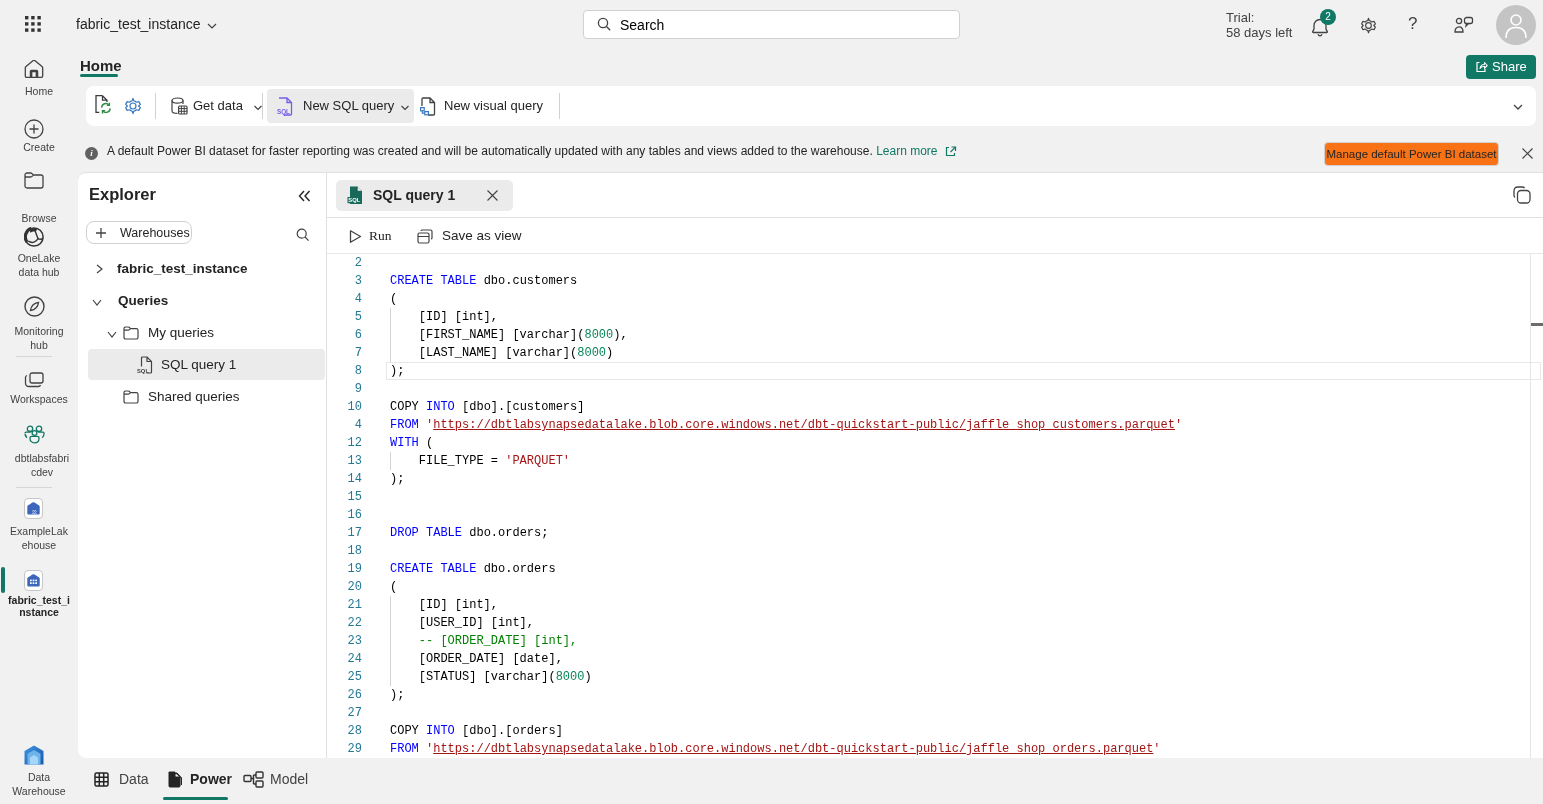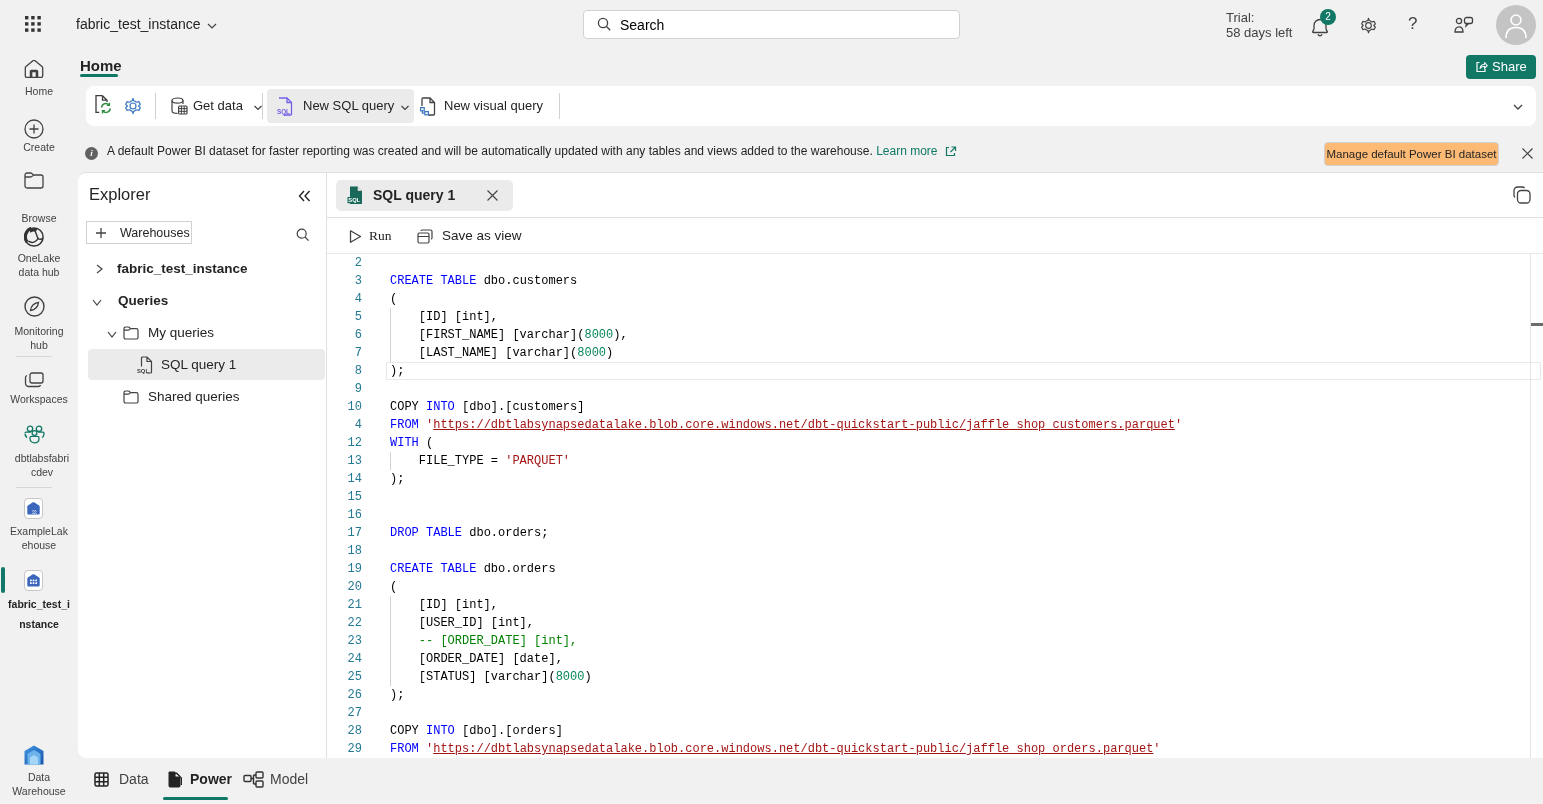--- a/index.html
+++ b/index.html
@@ -132,21 +132,21 @@
     <path d="M5.9 0.3 L0.9 3.4 C0.5 3.6 0.3 4 0.3 4.4 L0.3 11.6 C0.3 12.1 0.7 12.5 1.2 12.5 L11.8 12.5 C12.3 12.5 12.7 12.1 12.7 11.6 L12.7 4.4 C12.7 4 12.5 3.6 12.1 3.4 L7.1 0.3 Z" fill="#3b66bc"></path>
     <g fill="#fff">
           <rect x="3" y="5.6" width="1.7" height="1.7" rx="0.3"></rect>
           <rect x="5.65" y="5.6" width="1.7" height="1.7" rx="0.3"></rect>
           <rect x="8.3" y="5.6" width="1.7" height="1.7" rx="0.3"></rect>
           <rect x="3" y="8.3" width="1.7" height="1.7" rx="0.3"></rect>
           <rect x="5.65" y="8.3" width="1.7" height="1.7" rx="0.3"></rect>
           <rect x="8.3" y="8.3" width="1.7" height="1.7" rx="0.3"></rect>
         </g>
   </svg>
-  <div class="abs" style="left:0;top:546px;width:78px;text-align:center;line-height:20px;font-weight:700;color:#242424;">fabric_test_i<br>nstance</div>
+  <div class="abs" style="left:0;top:546px;width:78px;text-align:center;line-height:12px;font-weight:700;color:#242424;">fabric_test_i<br>nstance</div>
 
   <svg class="abs" style="left:24px;top:697px;" width="20" height="20" viewBox="0 0 20 20">
     <defs>
       <linearGradient id="dwg1" x1="0" y1="0" x2="1" y2="1">
         <stop offset="0" stop-color="#3f95e4"></stop>
             <stop offset="1" stop-color="#1a56a8"></stop>
       </linearGradient>
     </defs>
     <path d="M10 0.5 L19.5 6 L19.5 19.5 L0.5 19.5 L0.5 6 Z" fill="url(#dwg1)"></path>
     <path d="M10 5 L16.5 8.8 L16.5 19.5 L3.5 19.5 L3.5 8.8 Z" fill="#6cb3ec"></path>
@@ -217,34 +217,34 @@
         <path d="M2 4 L6 8 L10 4" fill="none" stroke="#424242" stroke-width="1.3"></path>
       </svg>
 </div>
 
 <div class="abs" id="banner" style="left:78px;top:132px;width:1465px;height:38px;">
   <div class="abs" style="left:7px;top:15px;width:13px;height:13px;border-radius:50%;background:#616161;color:#fff;font-size:9px;text-align:center;line-height:13px;font-family:'Liberation Serif',serif;font-style:italic;font-weight:700;">i</div>
   <div class="abs" style="left:29px;top:0;height:38px;display:flex;align-items:center;font-size:12px;color:#242424;white-space:nowrap;">A default Power BI dataset for faster reporting was created and will be automatically updated with any tables and views added to the warehouse.&nbsp;<span style="color:#117865;">Learn more</span><svg style="margin-left:6px;" width="13" height="13" viewBox="0 0 13 13">
           <path d="M5 2.5 L2.5 2.5 L2.5 10.5 L10.5 10.5 L10.5 8" fill="none" stroke="#117865" stroke-width="1.2"></path>
           <path d="M7.5 2 L11.5 2 L11.5 6 M11.2 2.3 L6.5 7" fill="none" stroke="#117865" stroke-width="1.2"></path>
         </svg></div>
-  <div class="abs" style="left:1246px;top:10px;width:175px;height:24px;background:#fdba74;border:1px solid #d1d1d1;border-radius:4px;font-size:11.5px;text-align:center;line-height:22px;color:#242424;">Manage default Power BI dataset</div>
+  <div class="abs" style="left:1246px;top:10px;width:175px;height:24px;background:#f97316;border:1px solid #d1d1d1;border-radius:4px;font-size:11.5px;text-align:center;line-height:22px;color:#242424;">Manage default Power BI dataset</div>
   <svg class="abs" style="left:1443px;top:15px;" width="13" height="13" viewBox="0 0 13 13">
         <path d="M1.5 1.5 L11.5 11.5 M11.5 1.5 L1.5 11.5" stroke="#424242" stroke-width="1.2"></path>
       </svg>
 </div>
 
 <div class="abs" id="card" style="left:78px;top:172px;width:1465px;height:586px;background:#fff;border-top:1px solid #e0e0e0;border-radius:8px 0 0 8px;overflow:hidden;">
 
   <div class="abs" id="explorer" style="left:0;top:0;width:249px;height:586px;border-right:1px solid #e0e0e0;font-size:13.5px;color:#242424;">
-    <div class="abs" style="left:11px;top:12px;font-size:16.5px;font-weight:400;">Explorer</div>
+    <div class="abs" style="left:11px;top:12px;font-size:16.5px;font-weight:700;">Explorer</div>
     <svg class="abs" style="left:220px;top:17px;" width="13" height="12" viewBox="0 0 13 12">
           <path d="M6 1 L1.5 6 L6 11 M11.5 1 L7 6 L11.5 11" fill="none" stroke="#242424" stroke-width="1.4"></path>
         </svg>
-    <div class="abs" style="left:8px;top:48px;width:106px;height:23px;border:1px solid #d1d1d1;border-radius:0;background:#fff;">
+    <div class="abs" style="left:8px;top:48px;width:106px;height:23px;border:1px solid #d1d1d1;border-radius:8px;background:#fff;">
       <svg class="abs" style="left:8px;top:5px;" width="12" height="12" viewBox="0 0 12 12">
             <path d="M6 1 L6 11 M1 6 L11 6" stroke="#424242" stroke-width="1.3"></path>
           </svg>
       <div class="abs" style="left:33px;top:4px;font-size:12.5px;">Warehouses</div>
     </div>
     <svg class="abs" style="left:218px;top:55px;" width="14" height="14" viewBox="0 0 14 14">
           <circle cx="5.7" cy="5.7" r="4.5" fill="none" stroke="#424242" stroke-width="1.2"></circle>
           <path d="M9 9 L12.6 12.6" stroke="#424242" stroke-width="1.2"></path>
         </svg>
 

